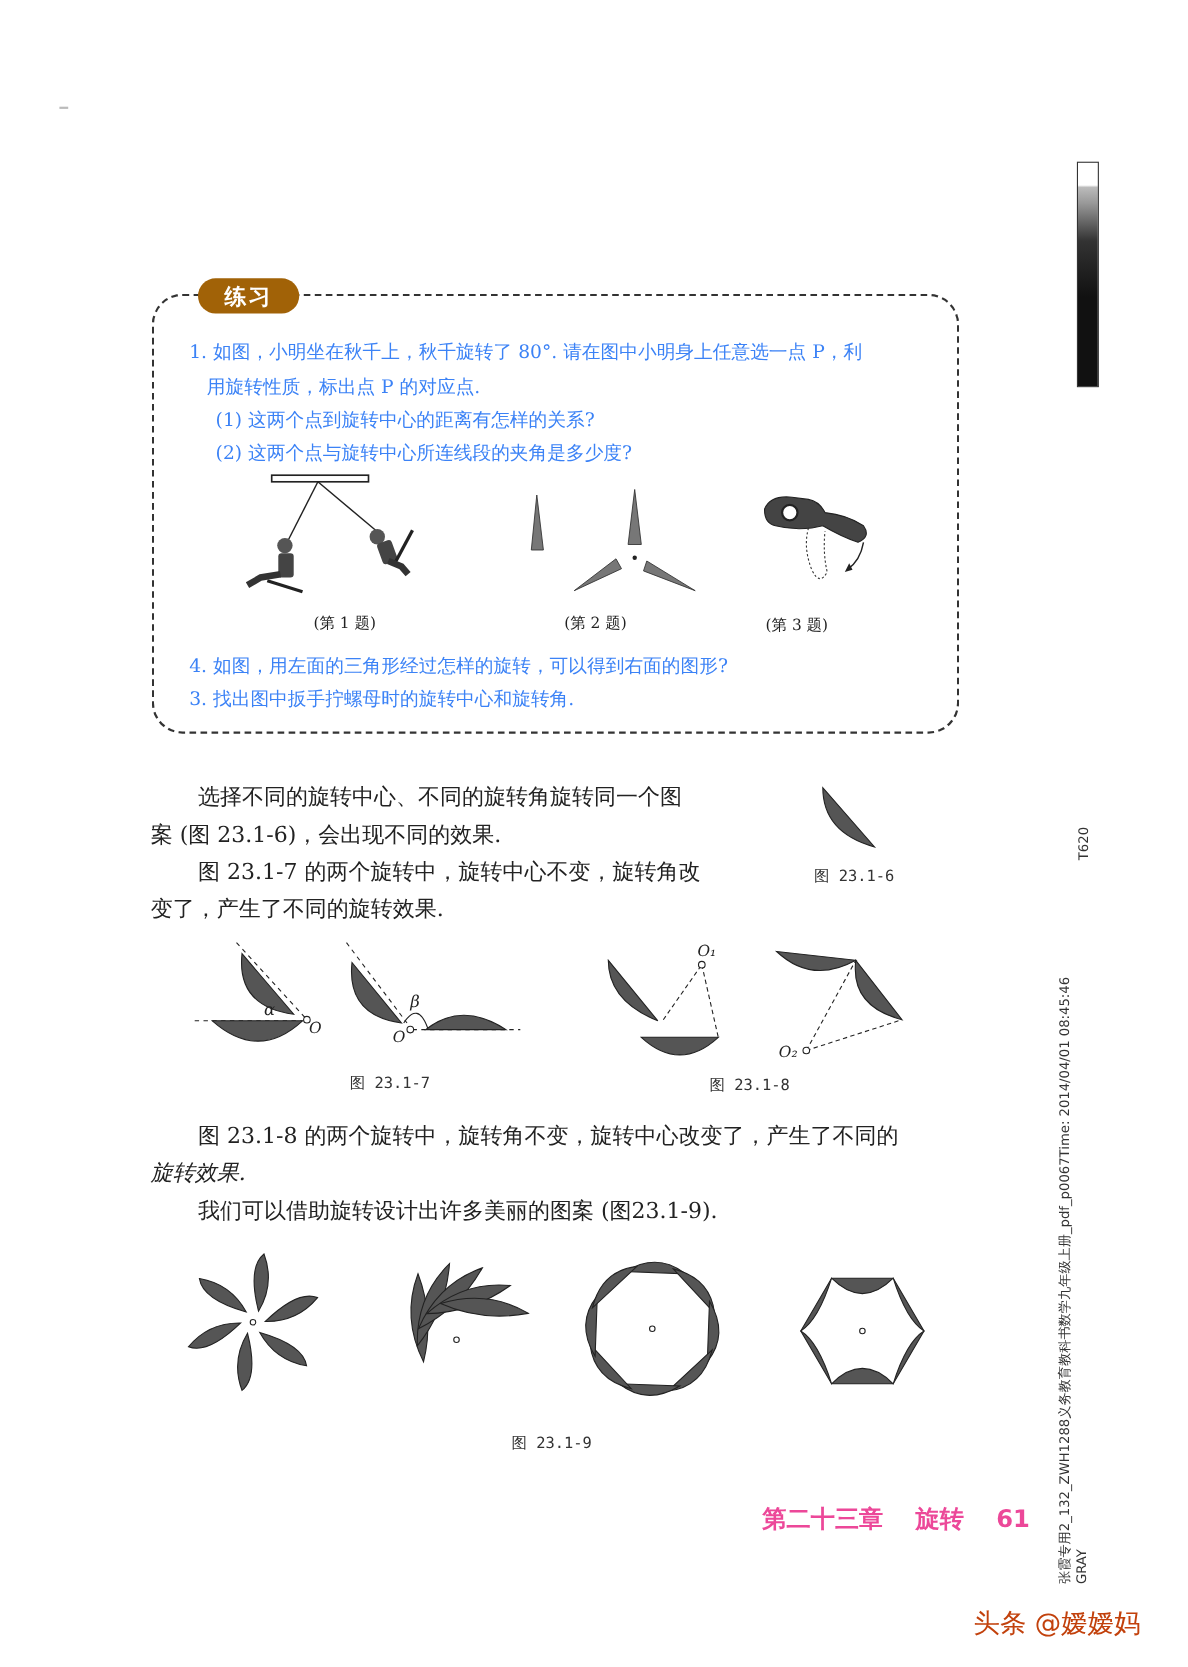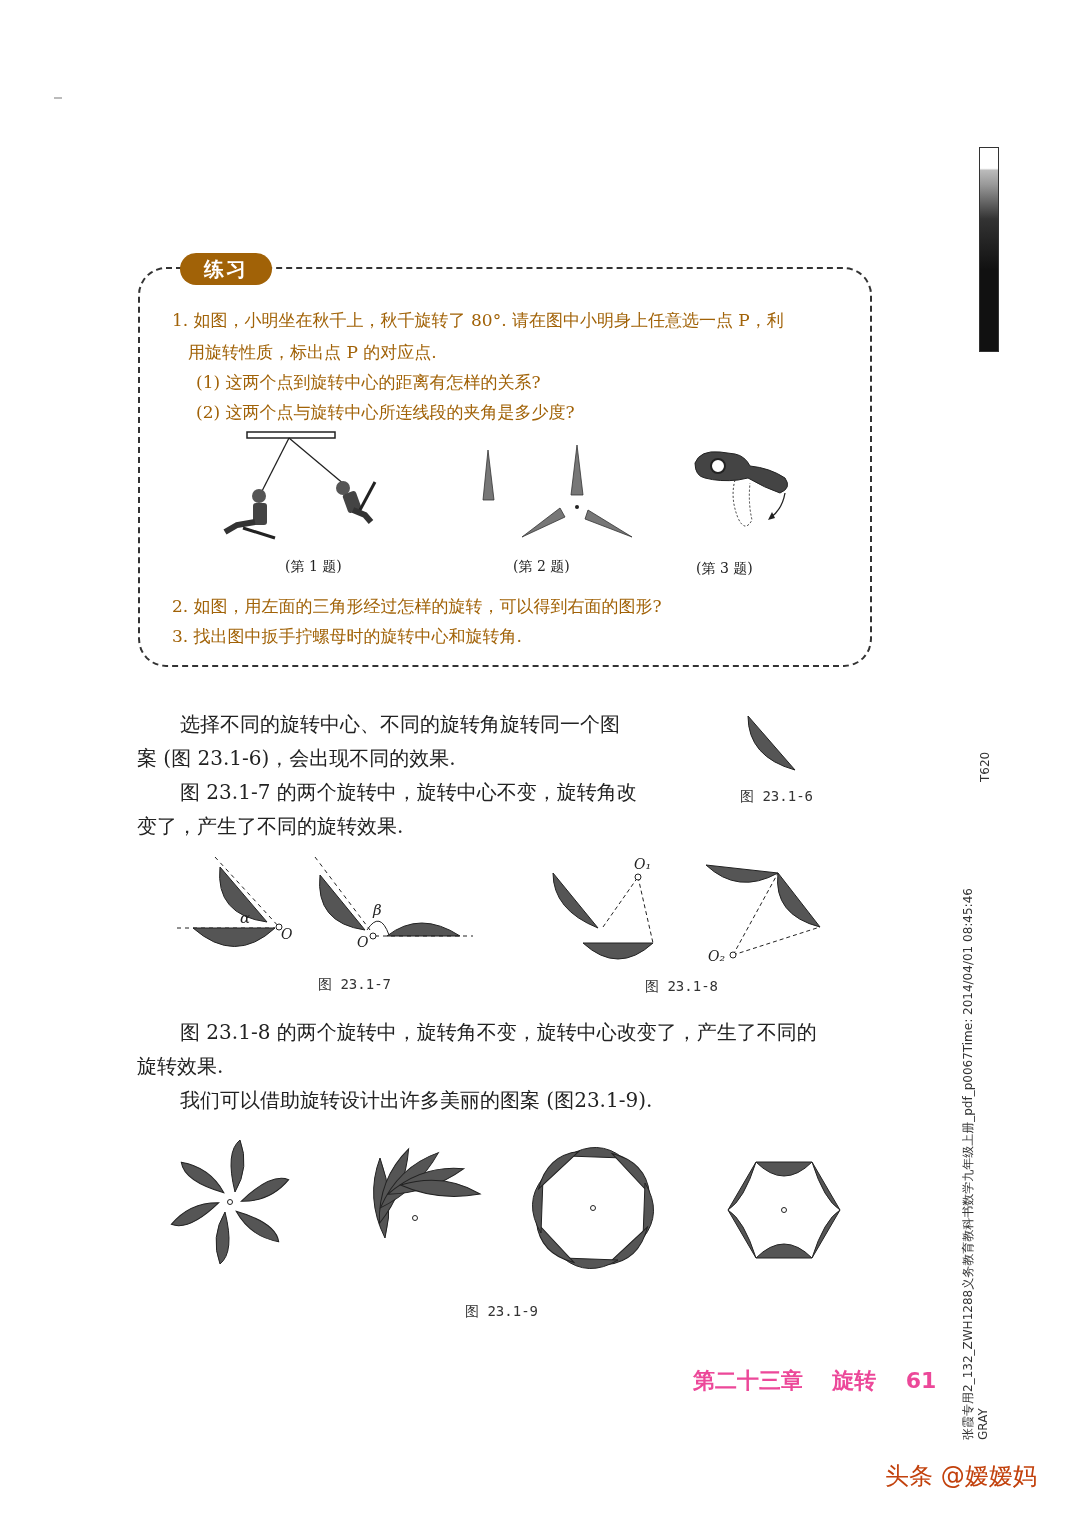--- a/index.html
+++ b/index.html
@@ -14,21 +14,21 @@
     background: linear-gradient(#fff 0, #fff 10%, #bbb 11%, #999 18%, #333 35%, #111 60%, #111 100%); }
   .speck { left: 54px; top: 97px; width: 8px; height: 2px; background: #bbb; }
 
   
   .ex-box { left: 138px; top: 267px; width: 730px; height: 396px;
     border: 2px dashed #333; border-radius: 28px; }
   .ex-badge { left: 180px; top: 253px; width: 92px; height: 32px; background: #a16207;
     border-radius: 16px; color: #fff; font-size: 20px; font-weight: bold;
     font-family: "DejaVu Sans", sans-serif; display: flex; align-items: center; justify-content: center;
     letter-spacing: 2px; }
-  .q { font-size: 17px; line-height: 20px; color: #a16207; white-space: nowrap; }
+  .q { font-size: 17px; line-height: 20px; color: #3b82f6; white-space: nowrap; }
   .fig-cap { font-size: 14px; color: #222; white-space: nowrap; }
 
   .body-text { font-size: 20px; line-height: 24px; color: #222; white-space: nowrap; font-family: "DejaVu Serif", serif; text-align: center; }
   .cap-sm { font-size: 14px; color: #333; white-space: nowrap; font-family: "DejaVu Sans Mono", monospace; }
   .footer { font-size: 22px; font-weight: bold; font-family: "DejaVu Sans", sans-serif; color: #ec4899; white-space: nowrap; }
 
   .side-text { font-family: "DejaVu Sans", sans-serif; font-size: 12px; color: #333; white-space: nowrap;
     transform-origin: left top; transform: rotate(-90deg); }
   .watermark { font-family: "DejaVu Sans", sans-serif; font-size: 24px; color: #c2410c; white-space: nowrap;
     text-shadow: 1px 1px 0 #fff, -1px -1px 0 #fff; }
@@ -77,21 +77,21 @@
   <circle cx="28" cy="18" r="7" fill="#fff" stroke="#222" stroke-width="2"></circle>
   <path d="M45 32 Q40 50 48 70 Q55 85 62 72 Q58 55 60 35" stroke="#333" stroke-dasharray="2 2" fill="none"></path>
   <path d="M95 45 Q92 62 80 70" stroke="#222" fill="none" stroke-width="1.3"></path>
   <polygon points="78,72 82,64 85,70" fill="#222"></polygon>
 </svg>
 
 <div class="abs fig-cap" style="left:285px;top:558px;">(第 1 题)</div>
 <div class="abs fig-cap" style="left:513px;top:558px;">(第 2 题)</div>
 <div class="abs fig-cap" style="left:696px;top:560px;">(第 3 题)</div>
 
-<div class="abs q" style="left:172px;top:596px;">2. 如图，用左面的三角形经过怎样的旋转，可以得到右面的图形?</div>
+<div class="abs q" style="left:172px;top:596px;">4. 如图，用左面的三角形经过怎样的旋转，可以得到右面的图形?</div>
 <div class="abs q" style="left:172px;top:626px;">3. 找出图中扳手拧螺母时的旋转中心和旋转角.</div>
 
 <div class="abs body-text" style="left:180px;top:712px;">选择不同的旋转中心、不同的旋转角旋转同一个图</div>
 <div class="abs body-text" style="left:137px;top:746px;">案 (图 23.1-6)，会出现不同的效果.</div>
 <div class="abs body-text" style="left:180px;top:780px;">图 23.1-7 的两个旋转中，旋转中心不变，旋转角改</div>
 <div class="abs body-text" style="left:137px;top:814px;">变了，产生了不同的旋转效果.</div>
 
 <svg style="left:740px;top:712px;" width="60" height="65">
   <path d="M8 4 Q8 45 55 58 Z" fill="#555" stroke="#222"></path>
 </svg>
@@ -126,21 +126,21 @@
   <path d="M158 10 L230 18 Q190 40 158 10 Z" fill="#555" stroke="#222"></path>
   <path d="M230 18 Q225 60 272 72 Z" fill="#555" stroke="#222"></path>
   <line x1="185" y1="100" x2="230" y2="18" stroke="#222" stroke-dasharray="4 3"></line>
   <line x1="185" y1="100" x2="272" y2="72" stroke="#222" stroke-dasharray="4 3"></line>
   <circle cx="185" cy="100" r="3" fill="#fff" stroke="#222"></circle>
   <text x="160" y="106" font-size="14" font-style="italic" fill="#222">O₂</text>
 </svg>
 <div class="abs cap-sm" style="left:645px;top:978px;">图 23.1-8</div>
 
 <div class="abs body-text" style="left:180px;top:1020px;">图 23.1-8 的两个旋转中，旋转角不变，旋转中心改变了，产生了不同的</div>
-<div class="abs body-text" style="left:137px;top:1054px;">旋转效果.</div>
+<div class="abs body-text" style="left:137px;top:1054px;font-style:italic;">旋转效果.</div>
 <div class="abs body-text" style="left:180px;top:1088px;">我们可以借助旋转设计出许多美丽的图案 (图23.1-9).</div>
 
 <svg style="left:160px;top:1140px;" width="700" height="130">
   <g transform="translate(70,62)">
     <g fill="#555" stroke="#222">
       <path d="M5 -10 Q-5 -50 10 -62 Q20 -35 5 -10 Z"></path>
       <path d="M5 -10 Q-5 -50 10 -62 Q20 -35 5 -10 Z" transform="rotate(60)"></path>
       <path d="M5 -10 Q-5 -50 10 -62 Q20 -35 5 -10 Z" transform="rotate(120)"></path>
       <path d="M5 -10 Q-5 -50 10 -62 Q20 -35 5 -10 Z" transform="rotate(180)"></path>
       <path d="M5 -10 Q-5 -50 10 -62 Q20 -35 5 -10 Z" transform="rotate(240)"></path>

